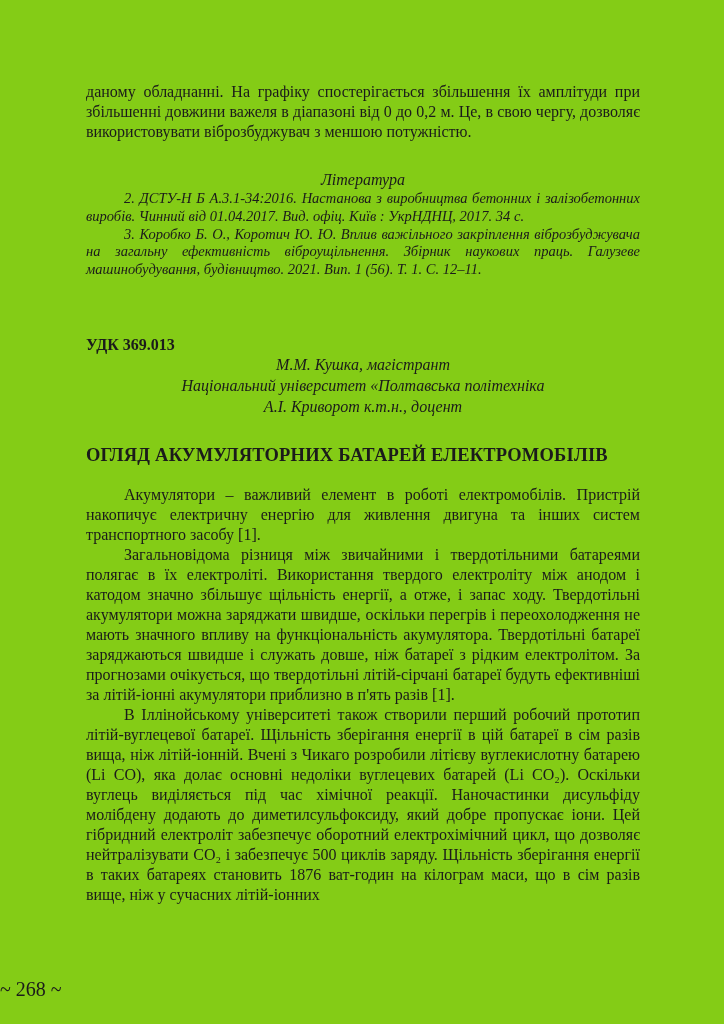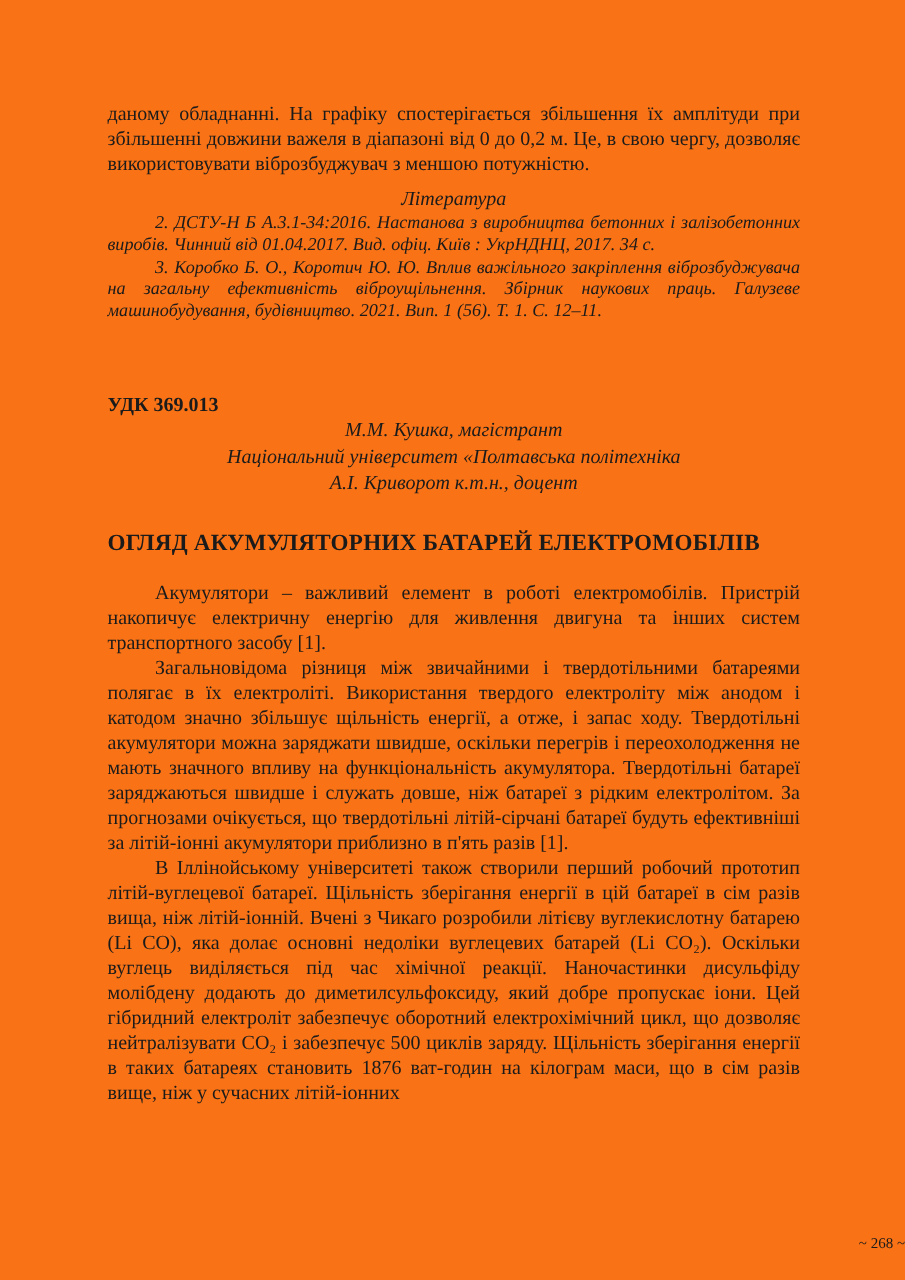--- a/index.html
+++ b/index.html
@@ -5,39 +5,39 @@
   html, body {
     margin: 0;
     padding: 0;
     background: #ffffff;
   }
   .page {
     position: relative;
     width: 724px;
     height: 1024px;
     box-sizing: border-box;
-    background: #f97316;
+    background: #84cc16;
     color: #1b1b1b;
     font-family: "Liberation Serif", "DejaVu Serif", serif;
     font-size: 16px;
     line-height: 1.25;
     padding: 82px 84px 52px 86px;
     overflow: hidden;
   }
   p { margin: 0; }
   .body-text {
     text-align: justify;
   }
   .indent {
     text-indent: 38px;
   }
   .lit-heading {
     text-align: center;
     font-style: italic;
-    margin-top: 8px;
+    margin-top: 28px;
   }
   .lit-item {
     font-style: italic;
     font-size: 14.5px;
     line-height: 1.23;
     text-align: justify;
     text-indent: 38px;
   }
   .udc {
     font-weight: bold;
@@ -59,22 +59,22 @@
     font-family: "Liberation Serif", "DejaVu Serif", serif;
   }
   .article-body {
     margin-top: 18px;
   }
   .page-number {
     position: absolute;
     left: 0;
     bottom: 22px;
     width: 100%;
-    text-align: right;
-    font-size: 12px;
+    text-align: left;
+    font-size: 20px;
   }
 </style>
 </head>
 <body>
 
 <div class="page">
 
   <p class="body-text">даному обладнанні. На графіку спостерігається збільшення їх амплітуди при збільшенні довжини важеля в діапазоні від 0 до 0,2 м. Це, в свою чергу, дозволяє використовувати віброзбуджувач з меншою потужністю.</p>
 
   <p class="lit-heading">Література</p>

